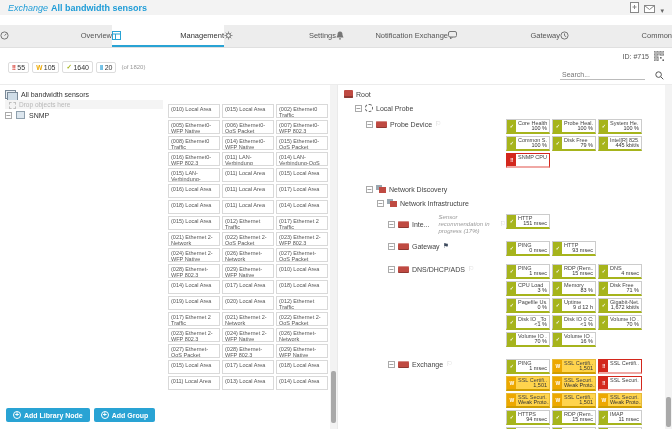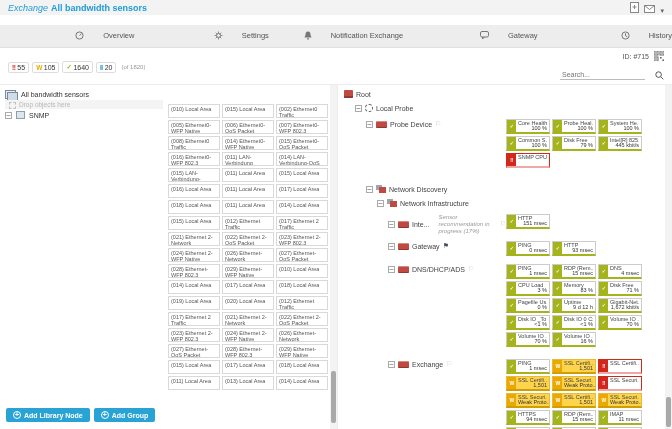--- a/index.html
+++ b/index.html
@@ -9,21 +9,21 @@
   
   .topbar{height:15px;background:#f3f3f3;display:flex;align-items:center;padding:0 8px}
   .title{font-size:9px;color:#1e9cd7;display:flex;gap:3px;align-items:baseline}
   .title .prefix{font-style:italic}
   .title .name{font-weight:bold}
   .topbar-icons{margin-left:auto;display:flex;gap:5px;align-items:center}
   .caret::before{content:"▾";font-size:7px;color:#666}
 
   
   .tabbar{height:23px;background:#ededed;display:flex;margin-top:10px;border-bottom:1px solid #e0e0e0}
-  .tab{flex:1;display:flex;align-items:center;justify-content:flex-end;gap:19px;font-size:7.5px;color:#555;border-bottom:2px solid transparent;cursor:default}
+  .tab{flex:1;display:flex;align-items:center;justify-content:space-between;gap:19px;font-size:7.5px;color:#555;border-bottom:2px solid transparent;cursor:default}
   .tab.active{background:#fff;border-bottom:2px solid #29a3d4;color:#333}
   .tab svg{display:block}
 
   
   .toolbar{height:36px;position:relative;background:#fff}
   .counts{position:absolute;left:8px;top:13px;display:flex;gap:3px;align-items:center}
   .cbadge{display:inline-flex;align-items:center;gap:2px;border:1px solid #ddd;background:#fff;border-radius:2px;padding:1px 3px;font-size:7px;color:#333}
   .cbadge b{font-size:6.5px;letter-spacing:-0.5px}
   .total-note{font-size:6px;color:#999;margin-left:2px}
   .right-info{position:absolute;right:8px;top:3px;text-align:right}
@@ -119,20 +119,27 @@
 </div>
 
 <div class="tabbar">
   <div class="tab">
     <svg width="9" height="9" viewBox="0 0 9 9">
         <circle cx="4.5" cy="4.5" r="3.6" fill="none" stroke="#777"></circle>
         <path d="M4.5 4.5 L6.5 2.8" stroke="#777"></path>
       </svg>
     <span>Overview</span>
   </div>
+  <div class="tab active">
+    <svg width="9" height="9" viewBox="0 0 9 9">
+        <rect x="0.5" y="0.5" width="8" height="8" fill="none" stroke="#29a3d4"></rect>
+        <path d="M0.5 3h8M3.5 3v5.5" stroke="#29a3d4"></path>
+      </svg>
+    <span>Management</span>
+  </div>
   <div class="tab">
     <svg width="9" height="9" viewBox="0 0 9 9">
         <circle cx="4.5" cy="4.5" r="2" fill="none" stroke="#777"></circle>
         <path d="M4.5 0.5v2M4.5 6.5v2M0.5 4.5h2M6.5 4.5h2M1.7 1.7l1.4 1.4M5.9 5.9l1.4 1.4M7.3 1.7L5.9 3.1M3.1 5.9L1.7 7.3" stroke="#777" stroke-width="0.8"></path>
       </svg>
     <span>Settings</span>
   </div>
   <div class="tab">
     <svg width="8" height="9" viewBox="0 0 8 9">
         <path d="M4 0.5 C2 0.5 1.5 2 1.5 4 L0.5 6.5 h7 L6.5 4 C6.5 2 6 0.5 4 0.5 Z" fill="#777"></path>
@@ -145,21 +152,21 @@
         <rect x="0.5" y="0.5" width="8" height="5.5" rx="1.5" fill="none" stroke="#777"></rect>
         <path d="M2.5 6 L2.5 8 L4.5 6" fill="none" stroke="#777"></path>
       </svg>
     <span>Gateway</span>
   </div>
   <div class="tab">
     <svg width="9" height="9" viewBox="0 0 9 9">
         <circle cx="4.5" cy="4.5" r="3.6" fill="none" stroke="#777"></circle>
         <path d="M4.5 2.4v2.3l1.7 1" fill="none" stroke="#777"></path>
       </svg>
-    <span>History</span>
+    <span>Common</span>
   </div>
 </div>
 
 <div class="toolbar">
   <div class="counts" id="counts">
       <span class="cbadge">
         <b class="count-glyph" style="color: rgb(211, 39, 28);">!!</b>
         <span class="count-num">55</span>
       </span>
       <span class="cbadge">

